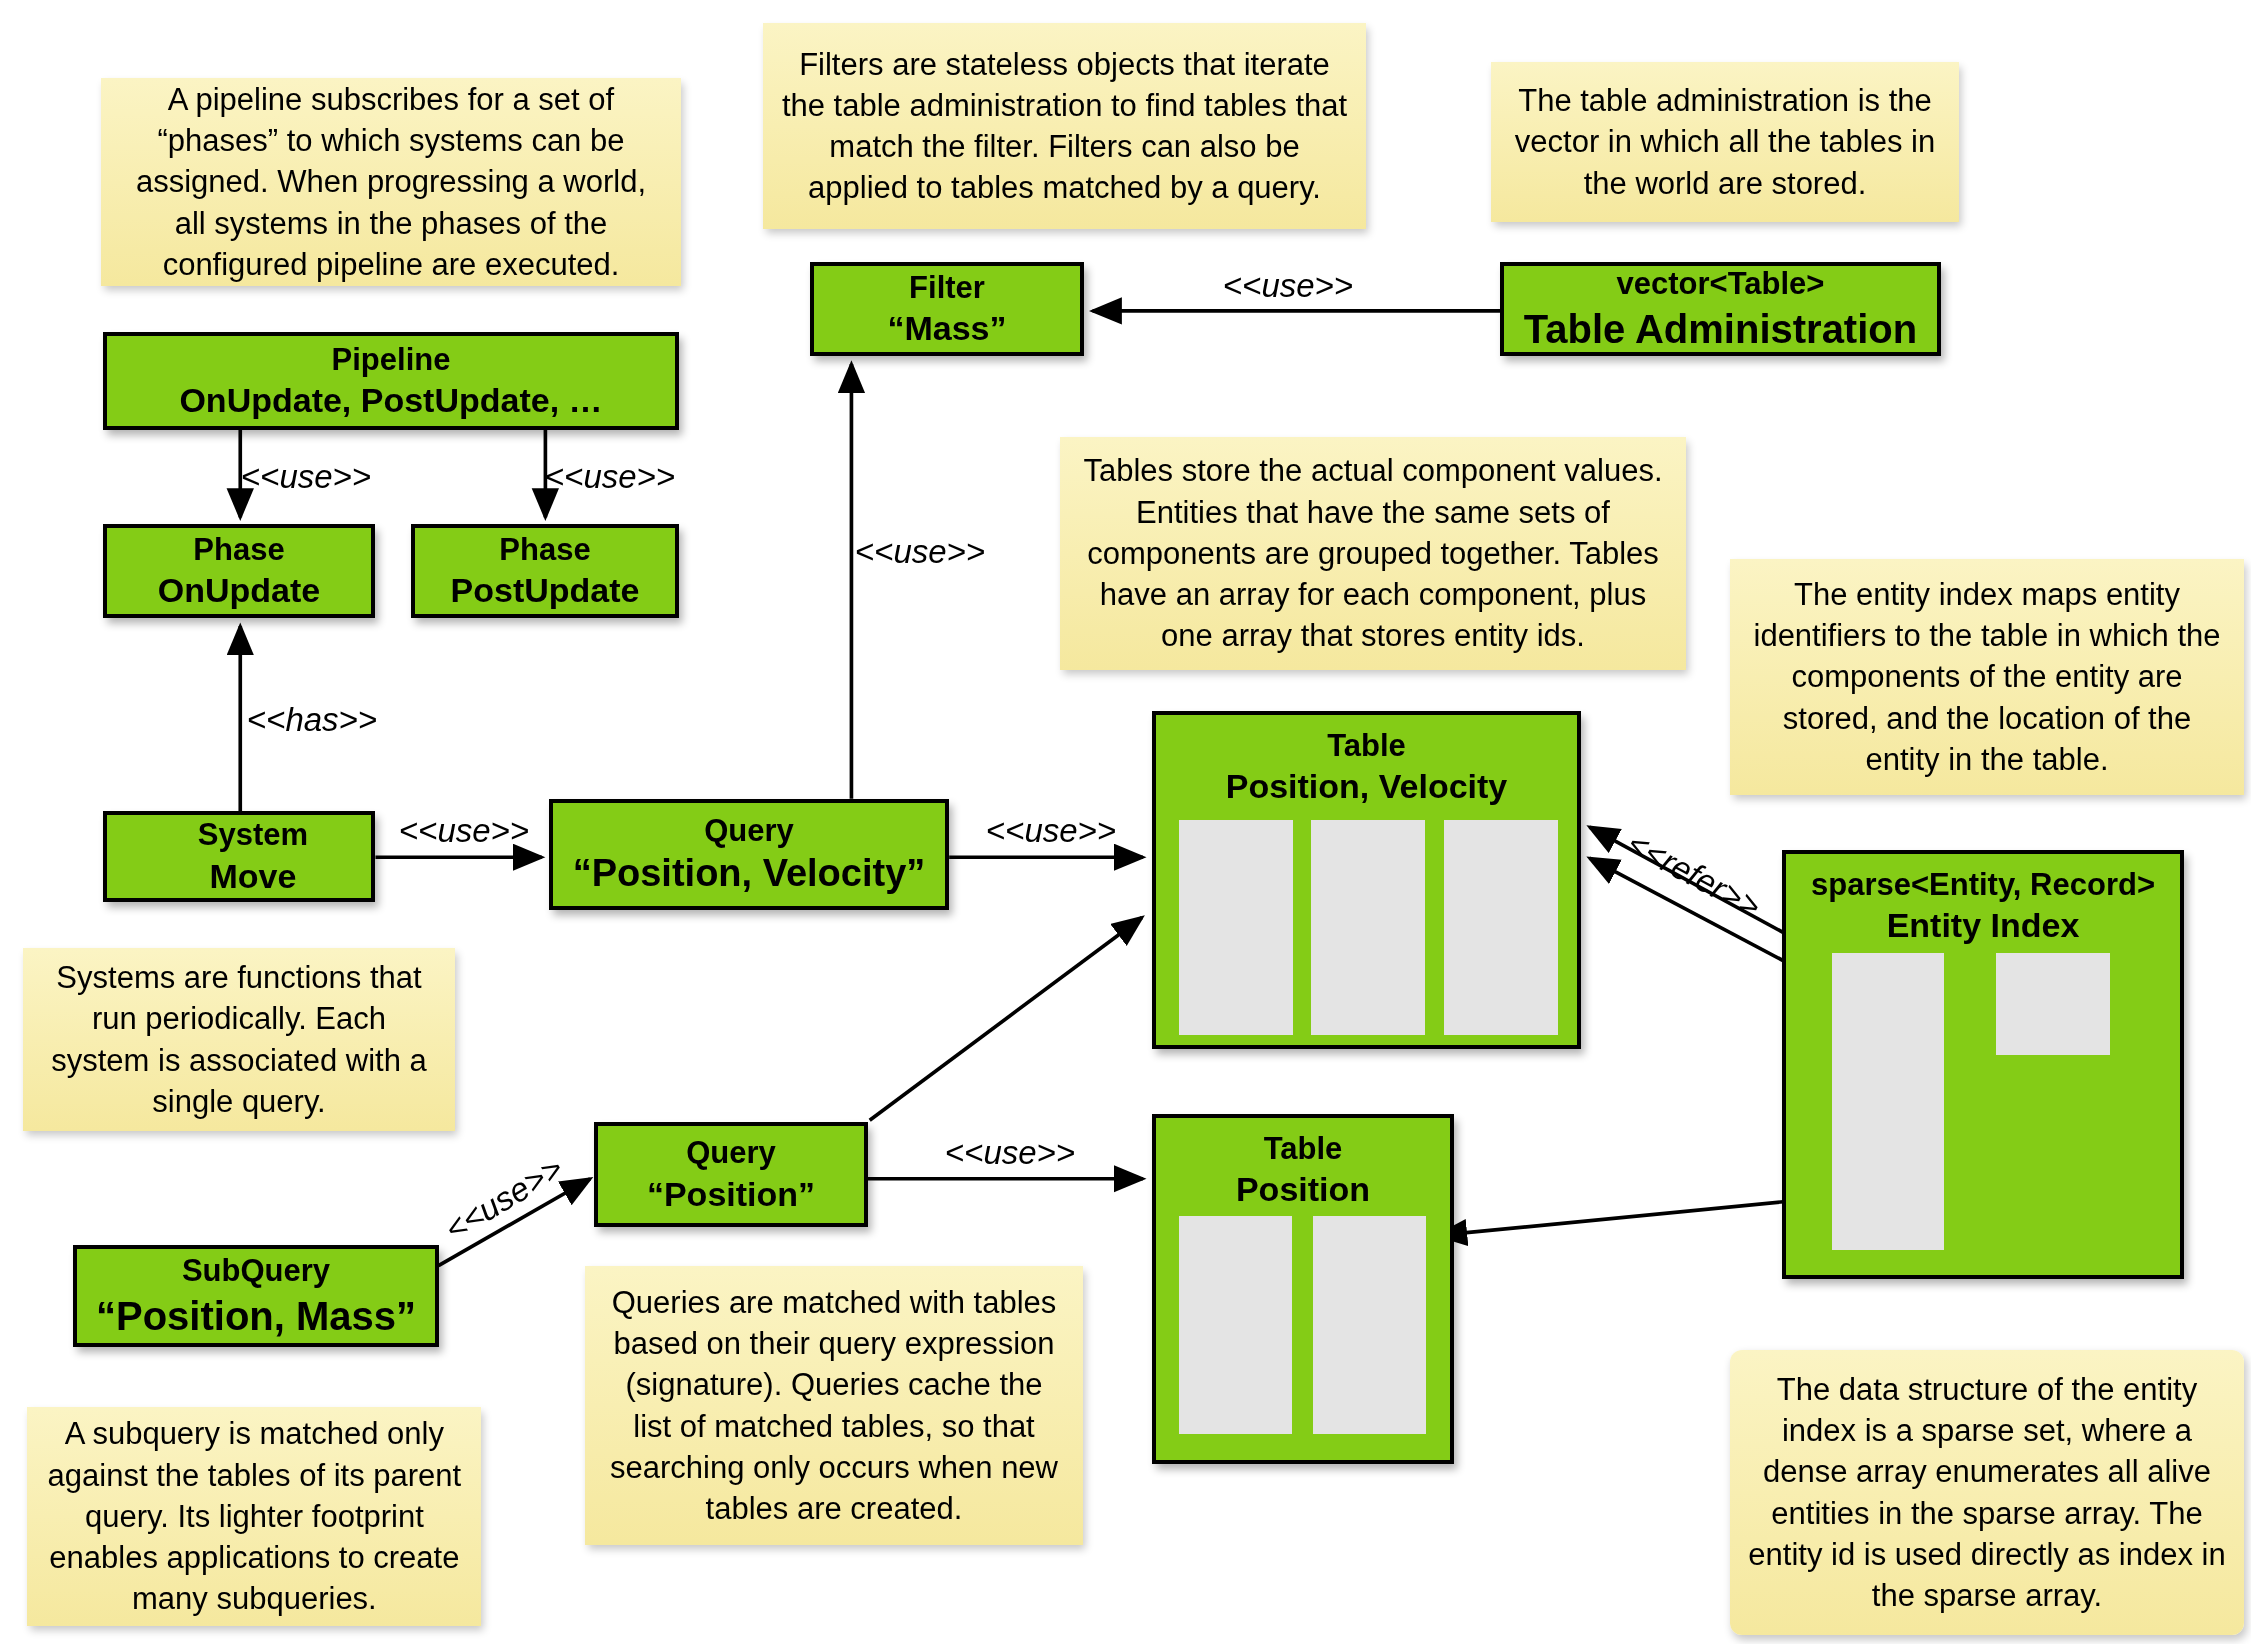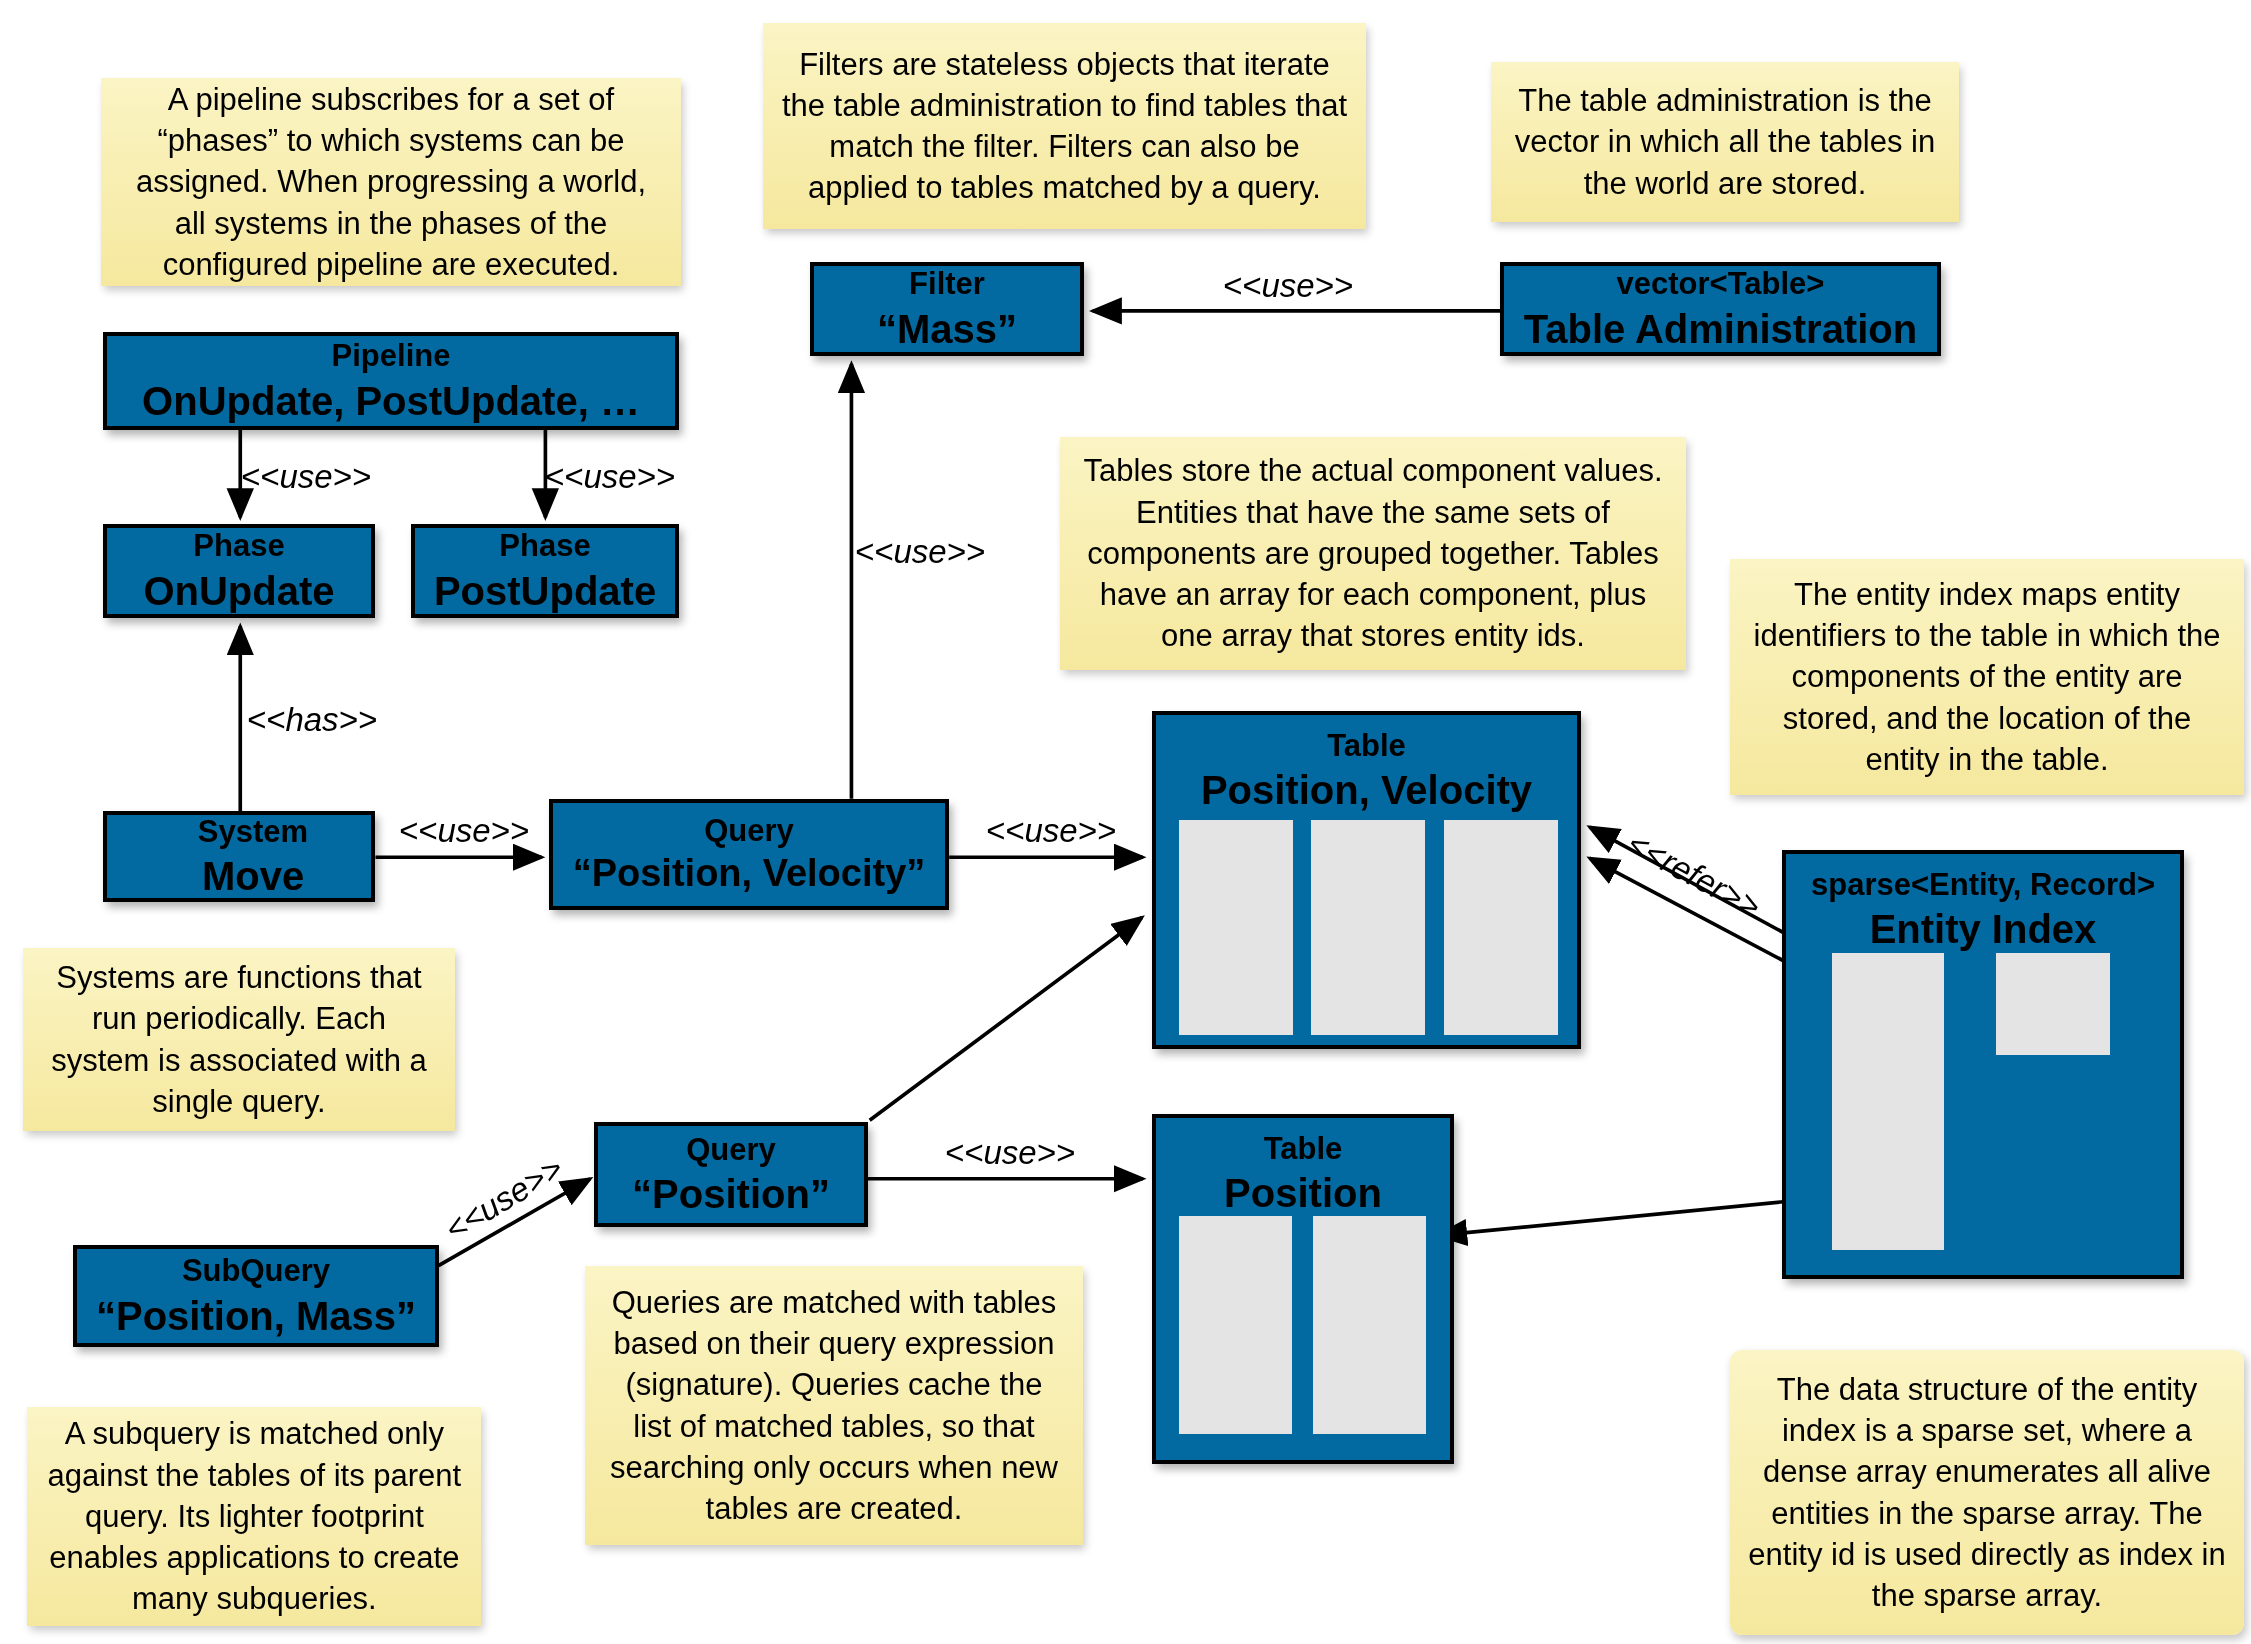--- a/index.html
+++ b/index.html
@@ -25,31 +25,31 @@
     justify-content: center;
     text-align: center;
     font-size: 31px;
     line-height: 1.33;
     padding: 11px 18.3px;
   }
 
   .node {
     position: absolute;
     box-sizing: border-box;
-    background: #0369a1;
+    background: #84cc16;
     border: 4.6px solid #000;
     box-shadow: 3.7px 5.5px 8.2px rgba(0,0,0,0.30);
     display: flex;
     flex-direction: column;
     align-items: center;
     justify-content: center;
     text-align: center;
   }
   .node .stereo { font-weight: bold; font-size: 31px; line-height: 1.15; }
-  .node .bname  { font-weight: bold; font-size: 40px; line-height: 1.15; margin-top: 3.7px; white-space: nowrap; }
+  .node .bname  { font-weight: bold; font-size: 34px; line-height: 1.15; margin-top: 3.7px; white-space: nowrap; }
   .node .bname.fs42 { font-size: 38px; }
   .node .bname.fs44 { font-size: 40px; }
   .node.topalign { justify-content: flex-start; padding-top: 12.8px; }
 
   .gcol { position: absolute; background: #e4e4e4; }
 
   .edge-label {
     position: absolute;
     font-style: italic;
     font-size: 33px;

